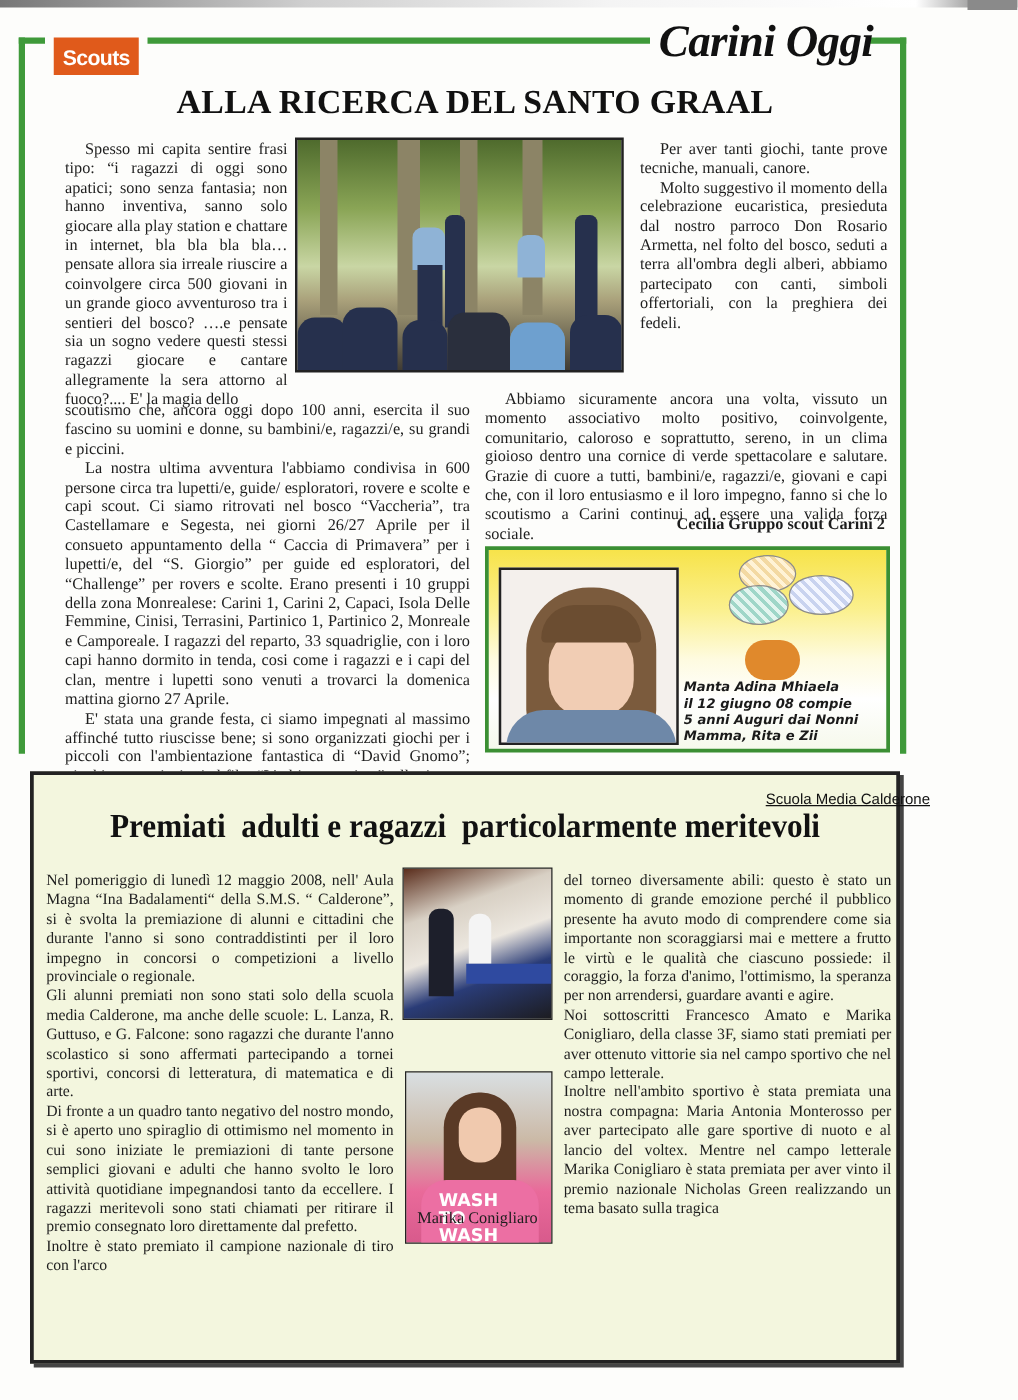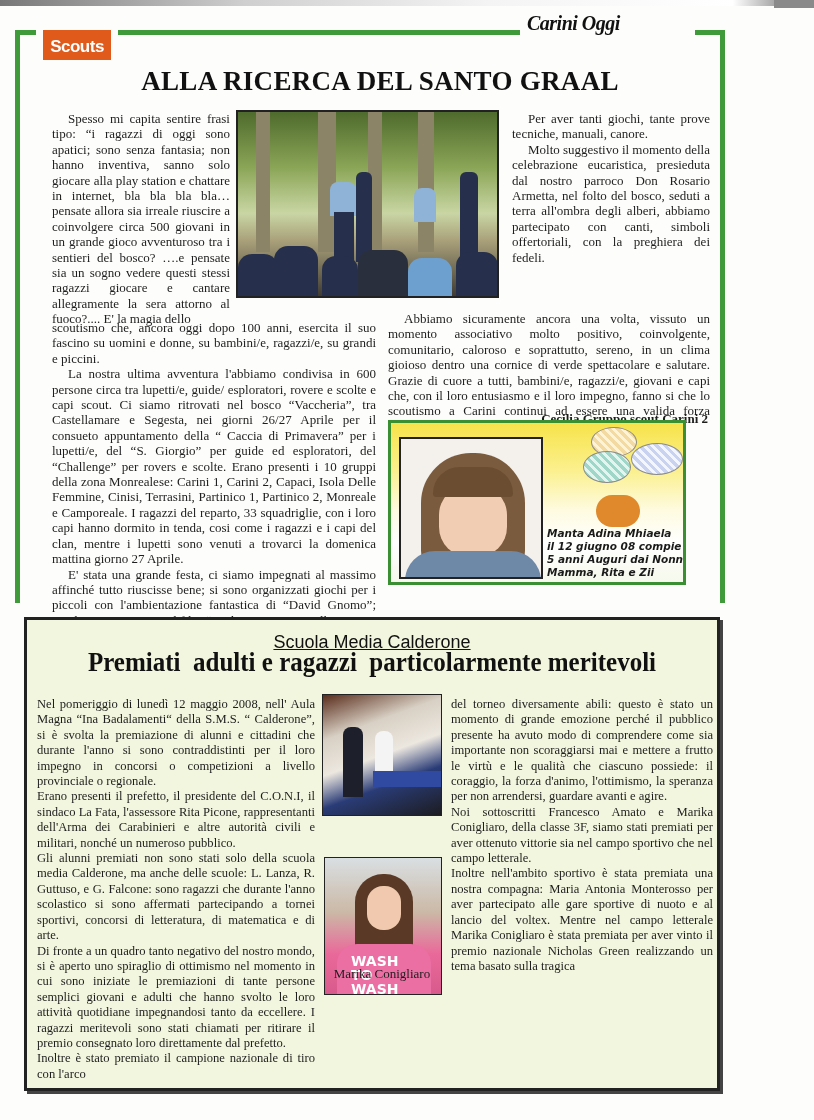--- a/index.html
+++ b/index.html
@@ -25,21 +25,21 @@
     font-family:"Liberation Sans", "DejaVu Sans", sans-serif;
     font-weight:bold; font-size:17px; letter-spacing:-0.5px;
     display:flex; align-items:flex-end; justify-content:center; padding-bottom:3px; box-sizing:border-box;
     z-index:2;
   }
   .badge-gap { position:absolute; left:36px; top:27px; width:82px; height:12px; background:#fdfdfb; z-index:1; }
   .masthead-gap { position:absolute; left:520px; top:25px; width:175px; height:15px; background:#fdfdfb; z-index:1; }
   .masthead {
     position:absolute; left:527px; top:12px; width:165px; height:40px;
     font-family:"Liberation Serif", serif; font-style:italic; font-weight:bold;
-    font-size:20px; color:#111; letter-spacing:-0.5px; z-index:2; white-space:nowrap;
+    font-size:36px; color:#111; letter-spacing:-0.5px; z-index:2; white-space:nowrap;
   }
   .article1-title {
     position:absolute; left:0; top:66px; width:760px; text-align:center;
     font-family:"Liberation Serif", serif; font-weight:bold; font-size:27px; color:#111;
     letter-spacing:0.3px;
   }
   .scout-photo {
     position:absolute; left:236px; top:110px; width:263px; height:188px;
     background:linear-gradient(180deg,#4f6b2d 0%,#8aa556 30%,#c9d6a4 55%,#a9a07a 70%,#3f3b34 100%);
     border:2px solid #222; box-sizing:border-box; overflow:hidden;
@@ -50,21 +50,21 @@
 
   .col-text { position:absolute; font-size:13px; line-height:15.4px; text-align:justify; color:#1e1e1e; }
   .col-text p { margin:0; text-indent:16px; }
   .col-text p.plain { text-indent:0; }
 
   .signature { position:absolute; left:380px; top:411px; width:328px; text-align:right;
     font-weight:bold; font-size:13px; }
 
   
   .greeting-card {
-    position:absolute; left:388px; top:420px; width:298px; height:165px;
+    position:absolute; left:388px; top:437px; width:324px; height:165px;
     border:3px solid #3b8f33; box-sizing:border-box;
     background:linear-gradient(180deg,#f7e34a 0%,#fbf08e 30%,#fefbe0 55%,#ffffff 75%,#f6f9ec 100%);
     overflow:hidden;
   }
   .child-photo {
     position:absolute; left:8px; top:14px; width:144px; height:142px;
     border:2px solid #222; box-sizing:border-box; background:#f4f0ec; overflow:hidden;
   }
   .child-photo .hair { position:absolute; left:20px; top:14px; width:104px; height:118px;
     border-radius:50px 50px 20px 20px; background:#7b5b3d; }
@@ -86,22 +86,22 @@
   }
   .card-text div { white-space:nowrap; }
 
   
   .school-box {
     position:absolute; left:24px; top:617px; width:696px; height:474px;
     background:#f3f6de; border:3px solid #222; box-sizing:border-box;
     box-shadow:3px 3px 0 #444;
   }
   .school-kicker {
-    position:absolute; left:0; top:632px; width:744px; text-align:center;
-    font-family:"Liberation Sans", sans-serif; font-size:18px; text-decoration:underline; color:#111;
+    position:absolute; left:0; top:632px; width:744px; text-align:right;
+    font-family:"Liberation Sans", sans-serif; font-size:12px; text-decoration:underline; color:#111;
   }
   .article2-title {
     position:absolute; left:0; top:648px; width:744px; text-align:center;
     font-family:"Liberation Serif", serif; font-weight:bold; font-size:25px; color:#111;
     transform:scaleY(1.08); white-space:pre;
   }
   .ceremony-photo {
     position:absolute; left:322px; top:694px; width:120px; height:122px;
     background:linear-gradient(160deg,#5a2d1c 0%,#d8d0c4 28%,#ece7df 50%,#2a3c77 70%,#1c1c20 100%);
     border:1px solid #222; box-sizing:border-box; overflow:hidden;
@@ -190,21 +190,20 @@
     <div>Mamma, Rita e Zii</div>
   </div>
 </div>
 
 <div class="school-box"></div>
 <div class="school-kicker">Scuola Media Calderone</div>
 <h2 class="article2-title" style="margin:0;">Premiati  adulti e ragazzi  particolarmente meritevoli</h2>
 
 <div class="school-text" style="left:37px;top:697px;width:278px;">
   <p>Nel pomeriggio di lunedì 12 maggio 2008, nell' Aula Magna “Ina Badalamenti“ della S.M.S. “ Calderone”, si è svolta la premiazione di alunni e cittadini che durante l'anno si sono contraddistinti per il loro impegno in concorsi o competizioni a livello provinciale o regionale.</p>
-  <p>Erano presenti il prefetto, il presidente del C.O.N.I, il sindaco La Fata, l'assessore Rita Picone, rappresentanti dell'Arma dei Carabinieri e altre autorità civili e militari, nonché un numeroso pubblico.</p>
   <p>Gli alunni premiati non sono stati solo della scuola media Calderone, ma anche delle scuole: L. Lanza, R. Guttuso, e G. Falcone: sono ragazzi che durante l'anno scolastico si sono affermati partecipando a tornei sportivi, concorsi di letteratura, di matematica e di arte.</p>
   <p>Di fronte a un quadro tanto negativo del nostro mondo, si è aperto uno spiraglio di ottimismo nel momento in cui sono iniziate le premiazioni di tante persone semplici giovani e adulti che hanno svolto le loro attività quotidiane impegnandosi tanto da eccellere. I ragazzi meritevoli sono stati chiamati per ritirare il premio consegnato loro direttamente dal prefetto.</p>
   <p>Inoltre è stato premiato il campione nazionale di tiro con l'arco</p>
 </div>
 
 <div class="ceremony-photo">
   <div class="man"></div>
     <div class="woman"></div>
     <div class="table"></div>
 </div>

